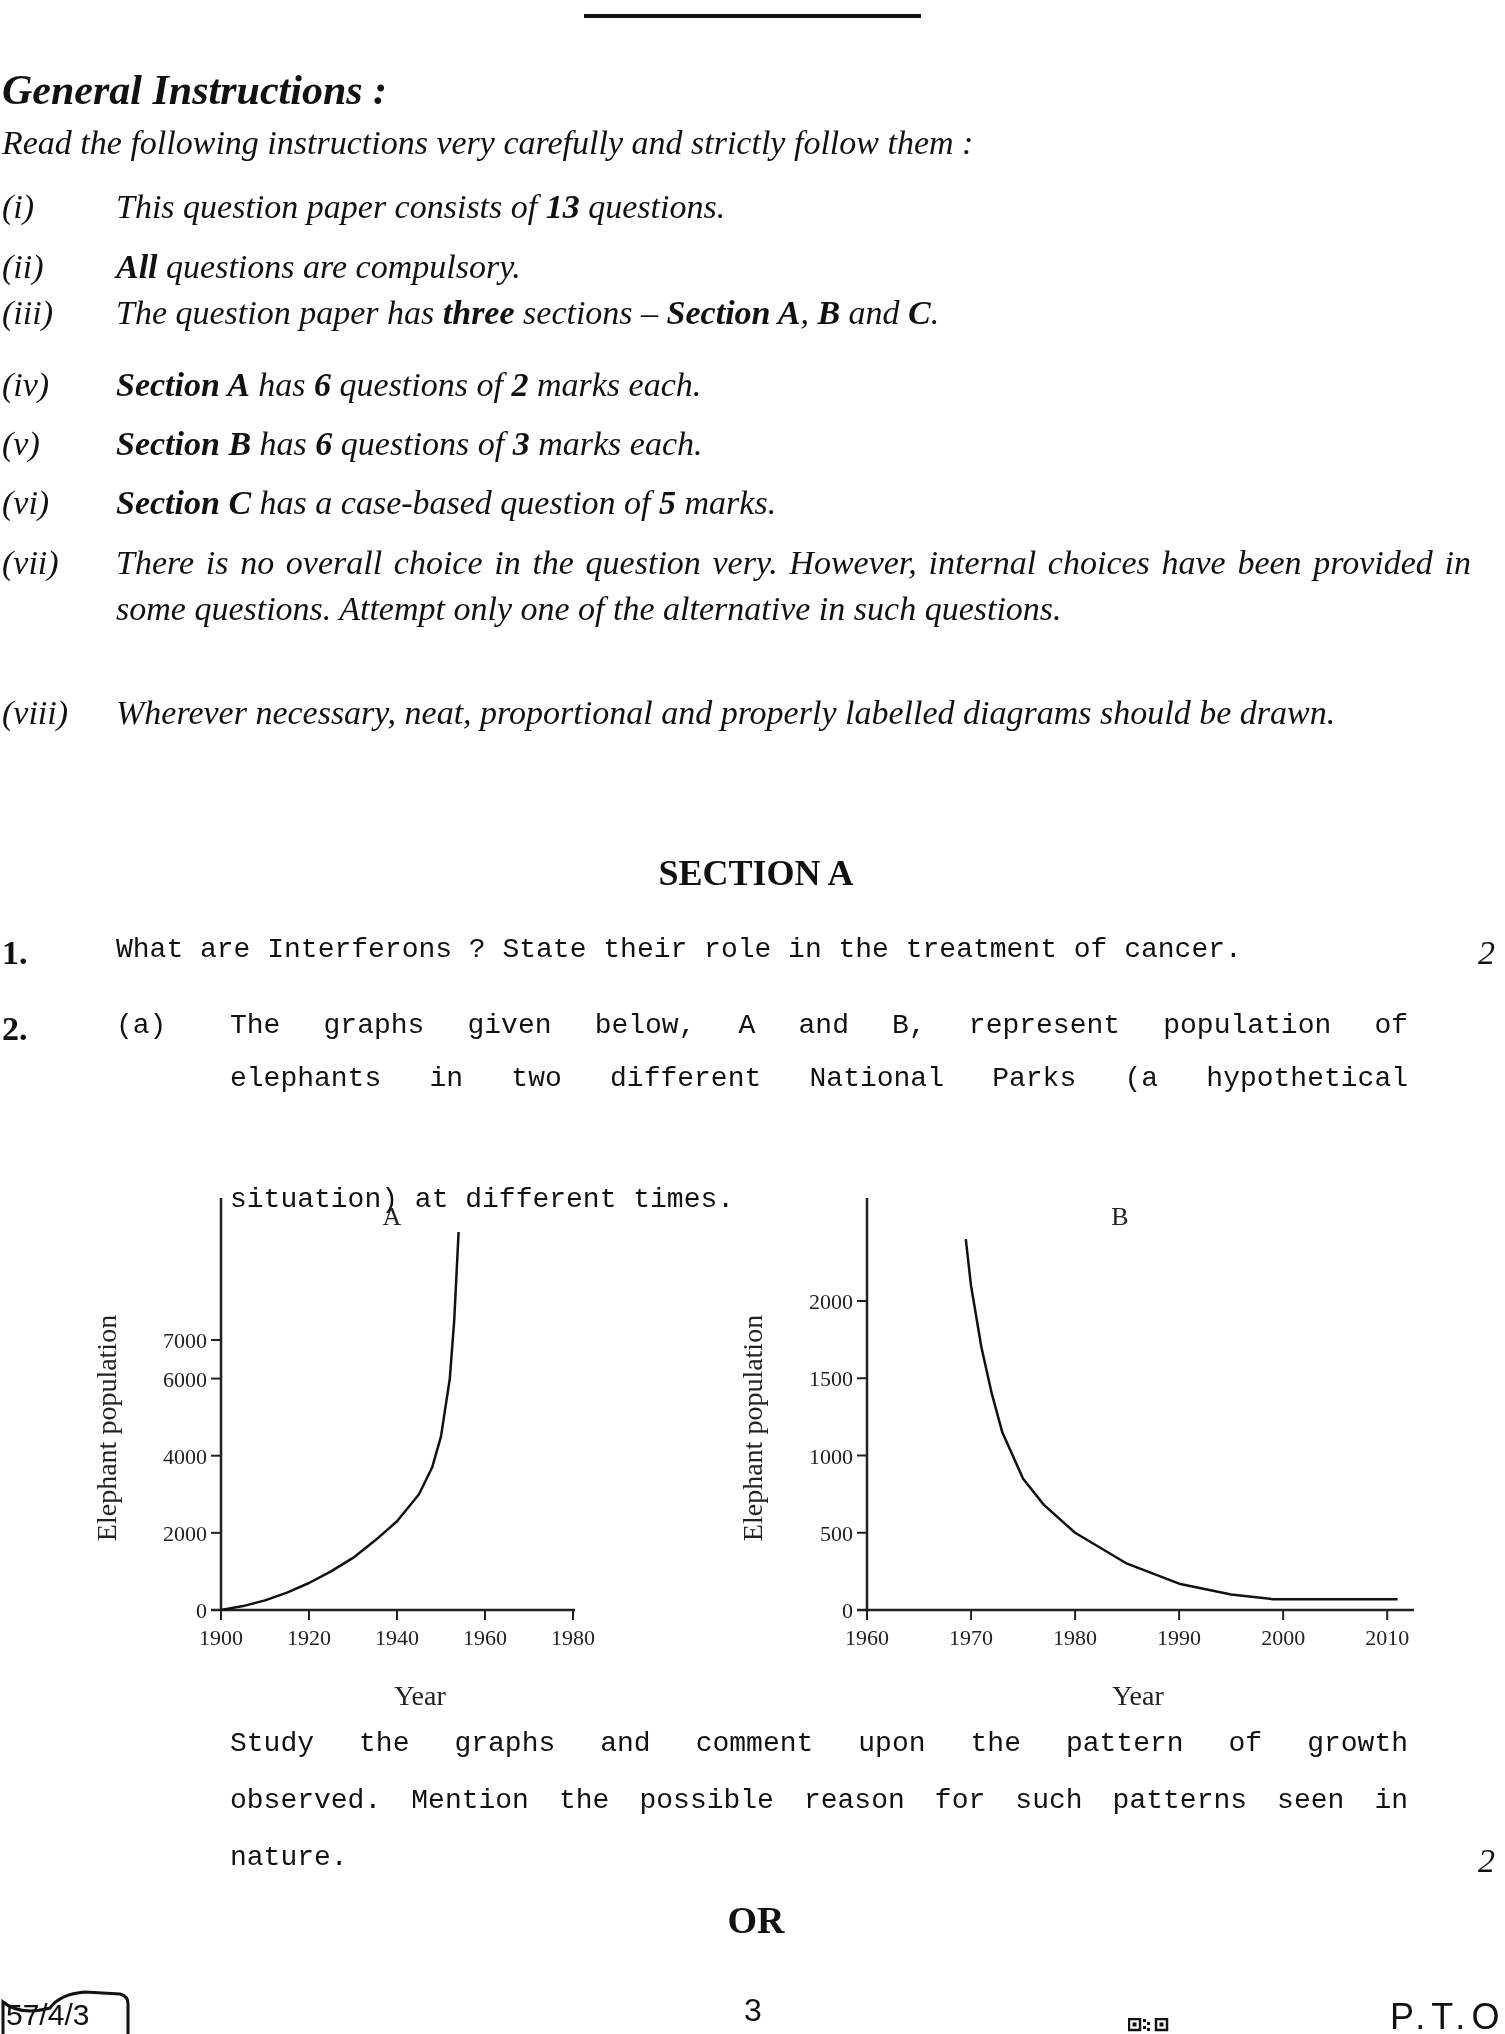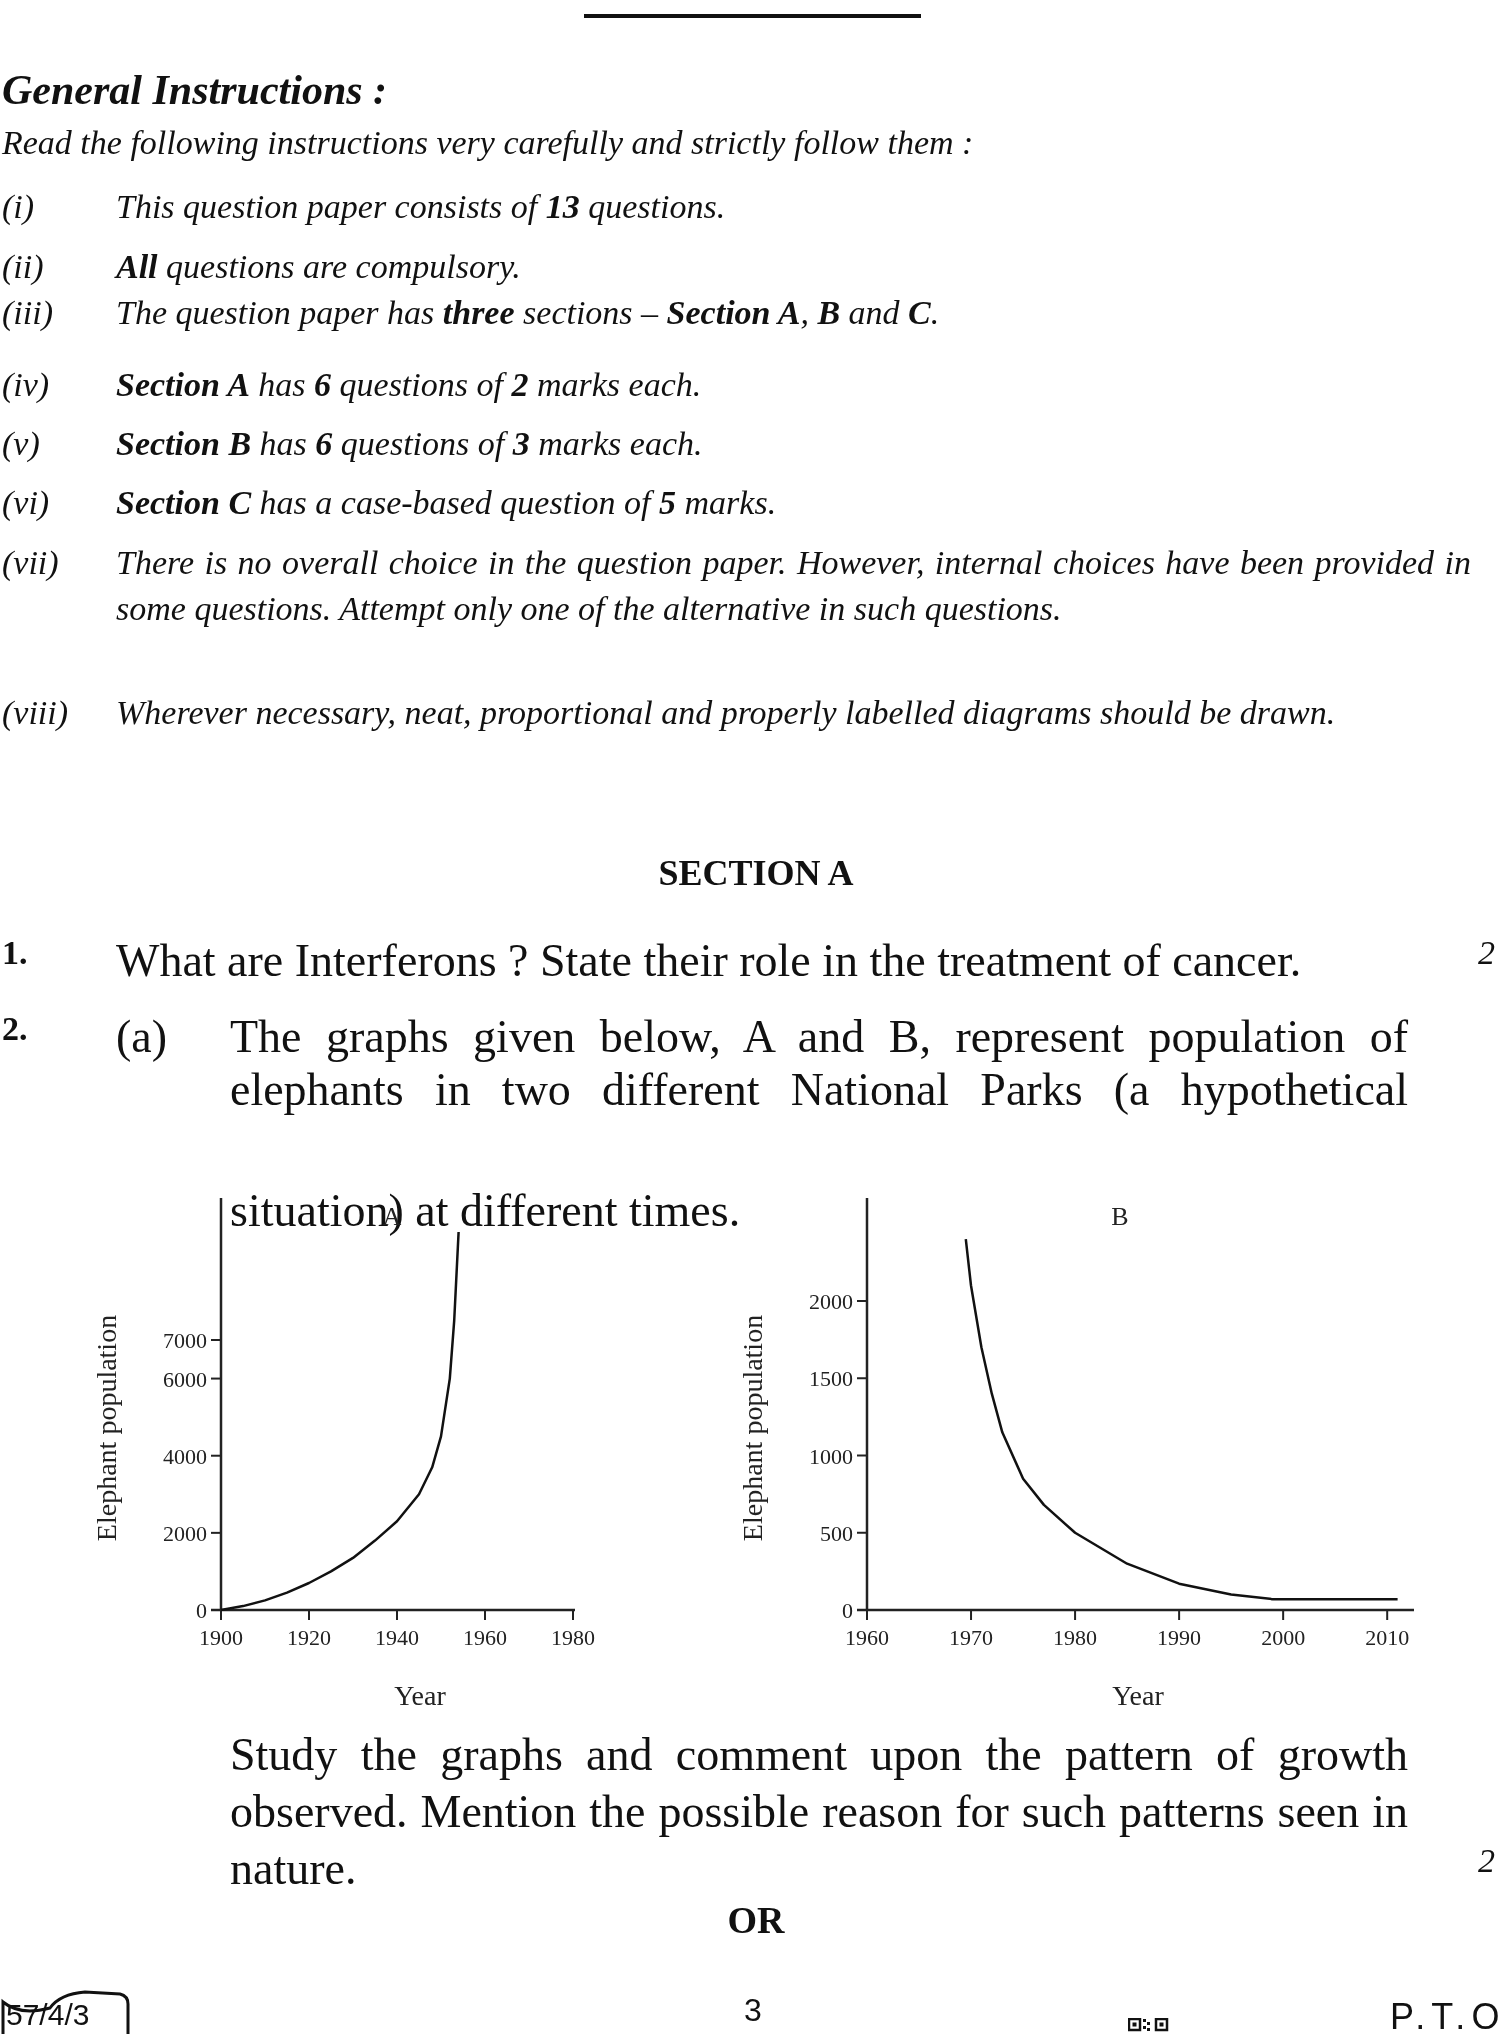--- a/index.html
+++ b/index.html
@@ -11,21 +11,21 @@
   .top-rule { left: 584px; top: 14px; width: 337px; height: 4px; background: #111; }
   .gi-title { left: 2px; top: 66px; font-size: 42px; font-weight: bold; font-style: italic; font-family: "Liberation Serif", serif; }
   .gi-intro { left: 2px; top: 124px; font-size: 34px; font-style: italic; font-family: "Liberation Serif", serif; }
   .instr { position: absolute; left: 0; width: 1480px; font-family: "Liberation Serif", serif; font-style: italic; font-size: 34px; line-height: 46px; }
   .instr .num { position: absolute; left: 2px; top: 0; }
   .instr .txt { position: absolute; left: 116px; width: 1355px; text-align: justify; text-align-last: left; }
   .instr b { font-weight: bold; }
 
   .sec-title { left: 0; width: 1512px; text-align: center; top: 852px; font-size: 36px; font-weight: bold; font-family: "Liberation Serif", serif; }
   .q-num { position: absolute; left: 2px; font-weight: bold; font-size: 34px; font-family: "Liberation Serif", serif; }
-  .q-text { position: absolute; font-size: 46px; font-family: Liberation Serif, serif; }
+  .q-text { position: absolute; font-size: 28px; font-family: Liberation Mono, monospace; }
   .marks { position: absolute; right: 10px; font-style: italic; font-size: 34px; font-family: "Liberation Serif", serif; }
   .justify { text-align: justify; text-align-last: justify; }
 
   .chart-svg { position: absolute; left: 0; top: 1180px; }
   .chart-svg text { font-family: "Liberation Serif", serif; fill: #222; }
 
   .or { left: 0; width: 1512px; text-align: center; top: 1898px; font-size: 38px; font-weight: bold; font-family: "Liberation Serif", serif; }
 
   .footer-code { left: 0; top: 1990px; width: 130px; height: 50px; }
   .footer-code span { position: absolute; left: 6px; top: 8px; font-family: "Liberation Sans", sans-serif; font-size: 30px; }
@@ -61,21 +61,21 @@
     <div class="instr" style="top: 421px; height: 46px;">
       <span class="num">(v)</span>
       <span class="txt"><b>Section B</b><span> has </span><b>6</b><span> questions of </span><b>3</b><span> marks each.</span></span>
     </div>
     <div class="instr" style="top: 480px; height: 46px;">
       <span class="num">(vi)</span>
       <span class="txt"><b>Section C</b><span> has a case-based question of </span><b>5</b><span> marks.</span></span>
     </div>
     <div class="instr" style="top: 540px; height: 138px;">
       <span class="num">(vii)</span>
-      <span class="txt"><span>There is no overall choice in the question paper. However, internal choices have been provided in some questions. Attempt only one of the alternative in such questions.</span></span>
+      <span class="txt"><span>There is no overall choice in the question very. However, internal choices have been provided in some questions. Attempt only one of the alternative in such questions.</span></span>
     </div>
     <div class="instr" style="top: 690px; height: 92px; padding-left: 32px;">
       <span class="num">(viii)</span>
       <span class="txt"><span>Wherever necessary, neat, proportional and properly labelled diagrams should be drawn.</span></span>
     </div>
   </div>
 
 <div class="abs sec-title">SECTION A</div>
 
 <div>

